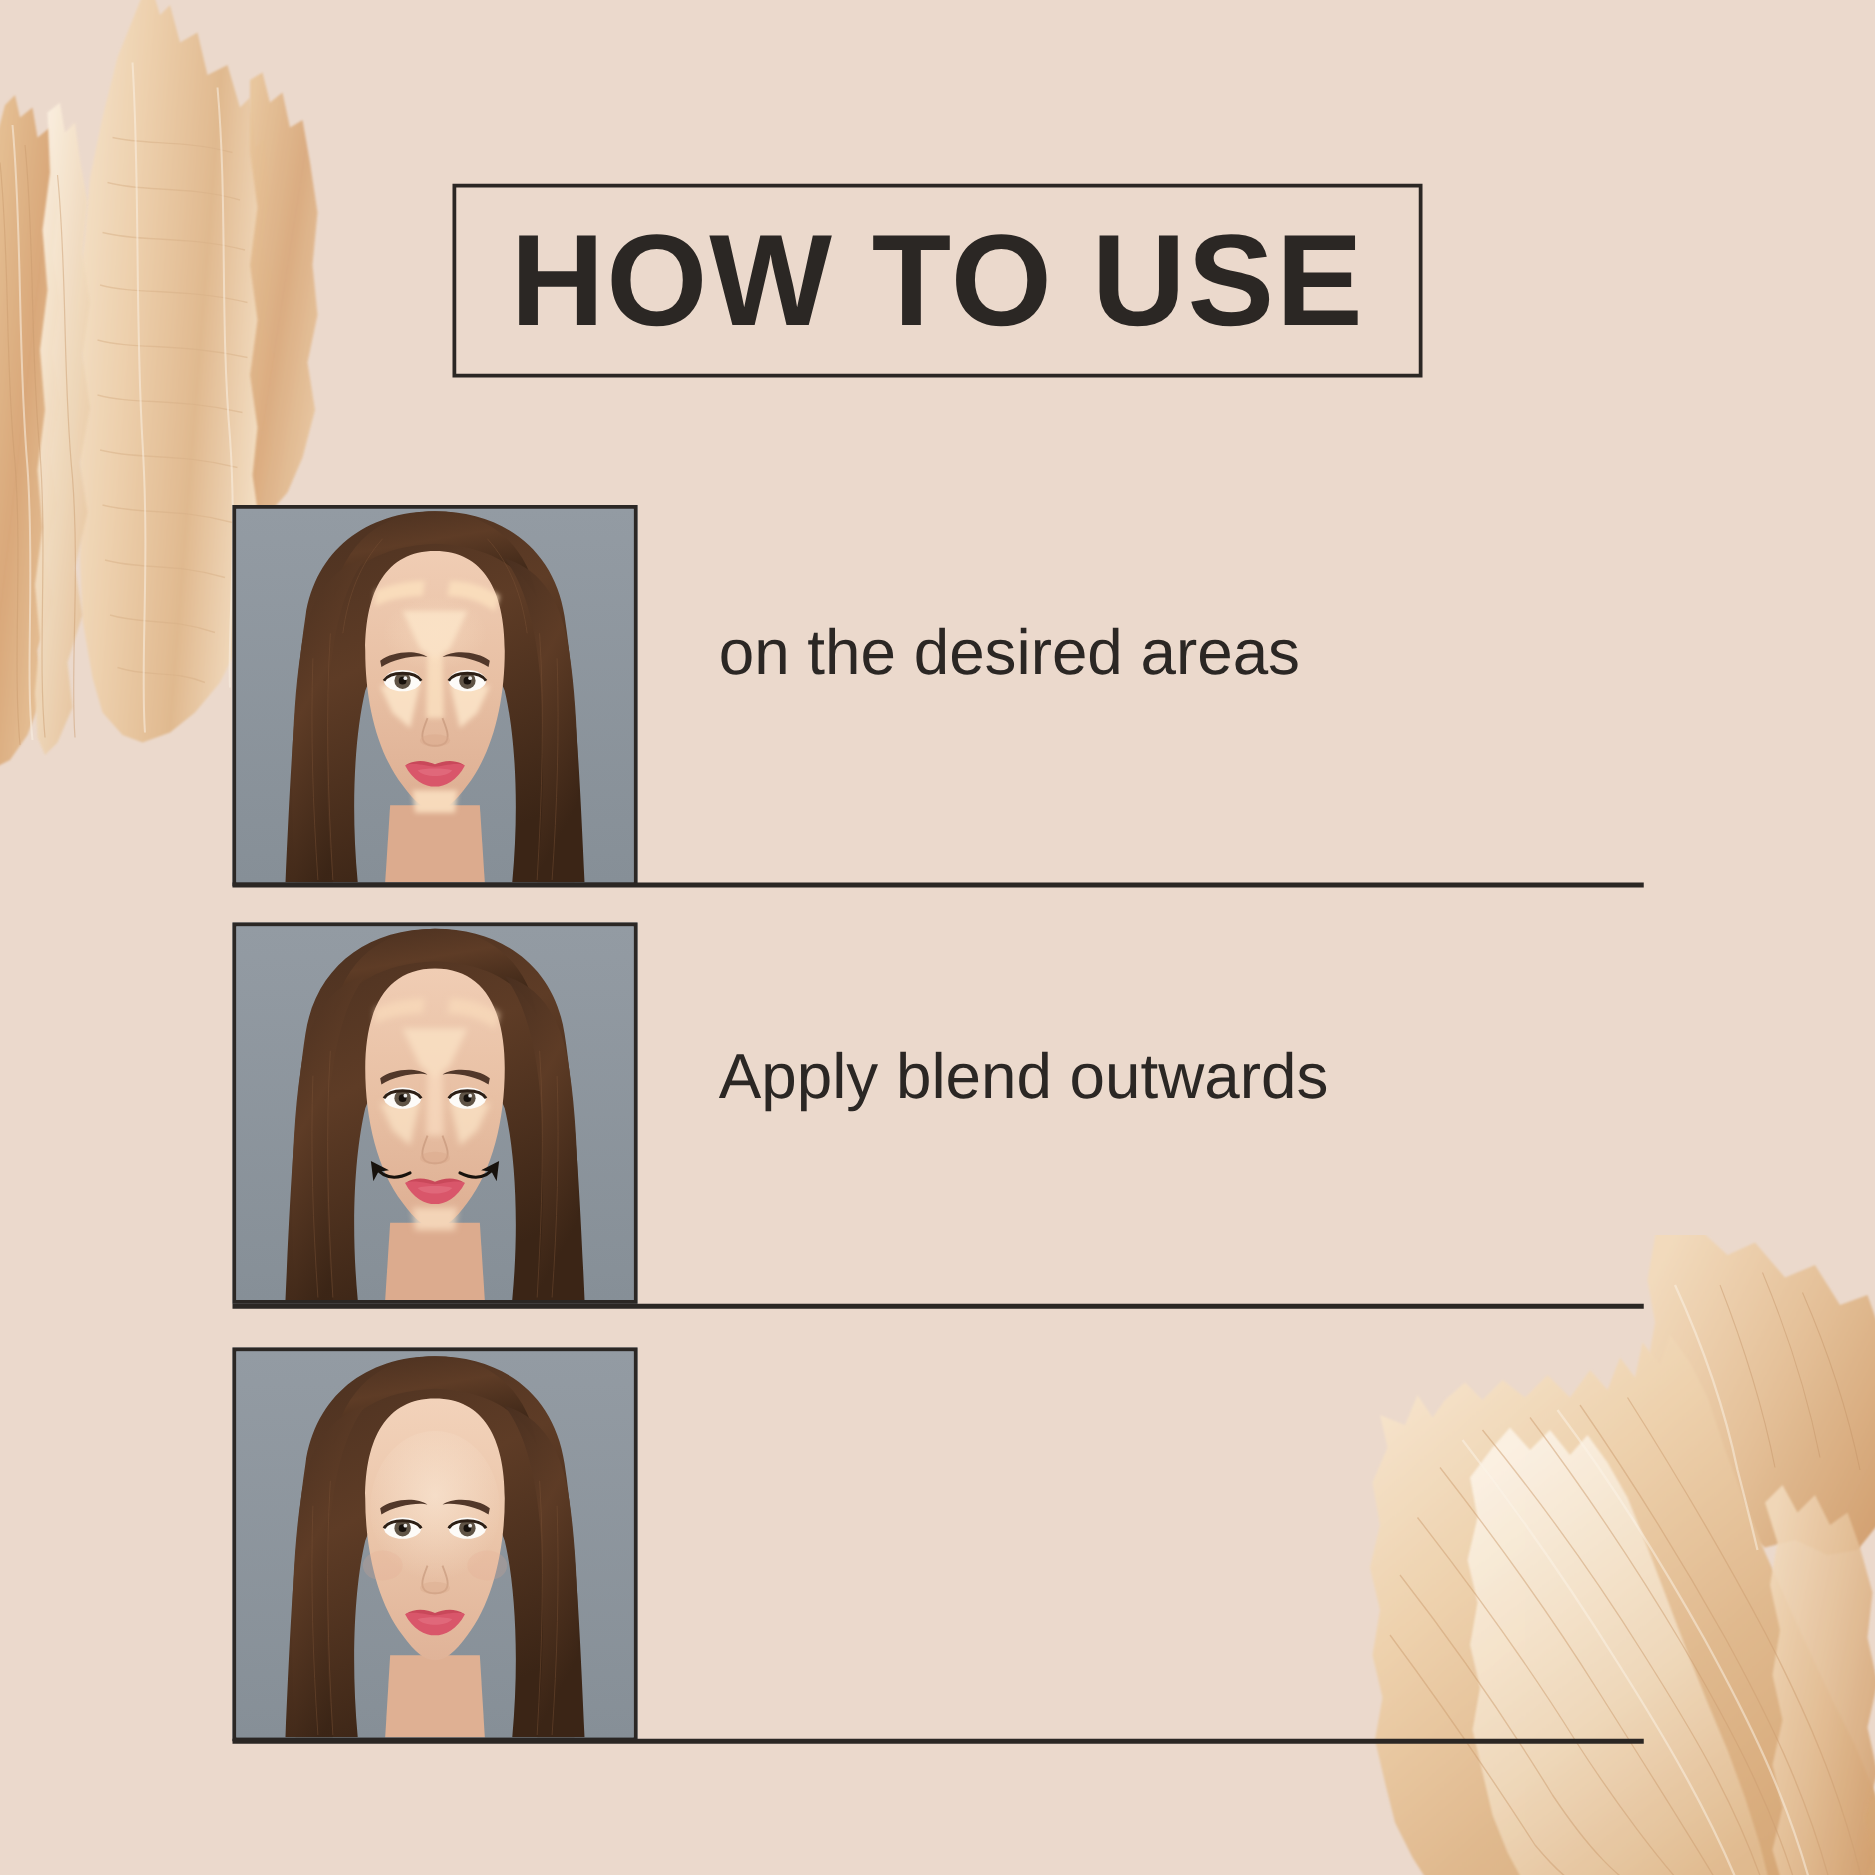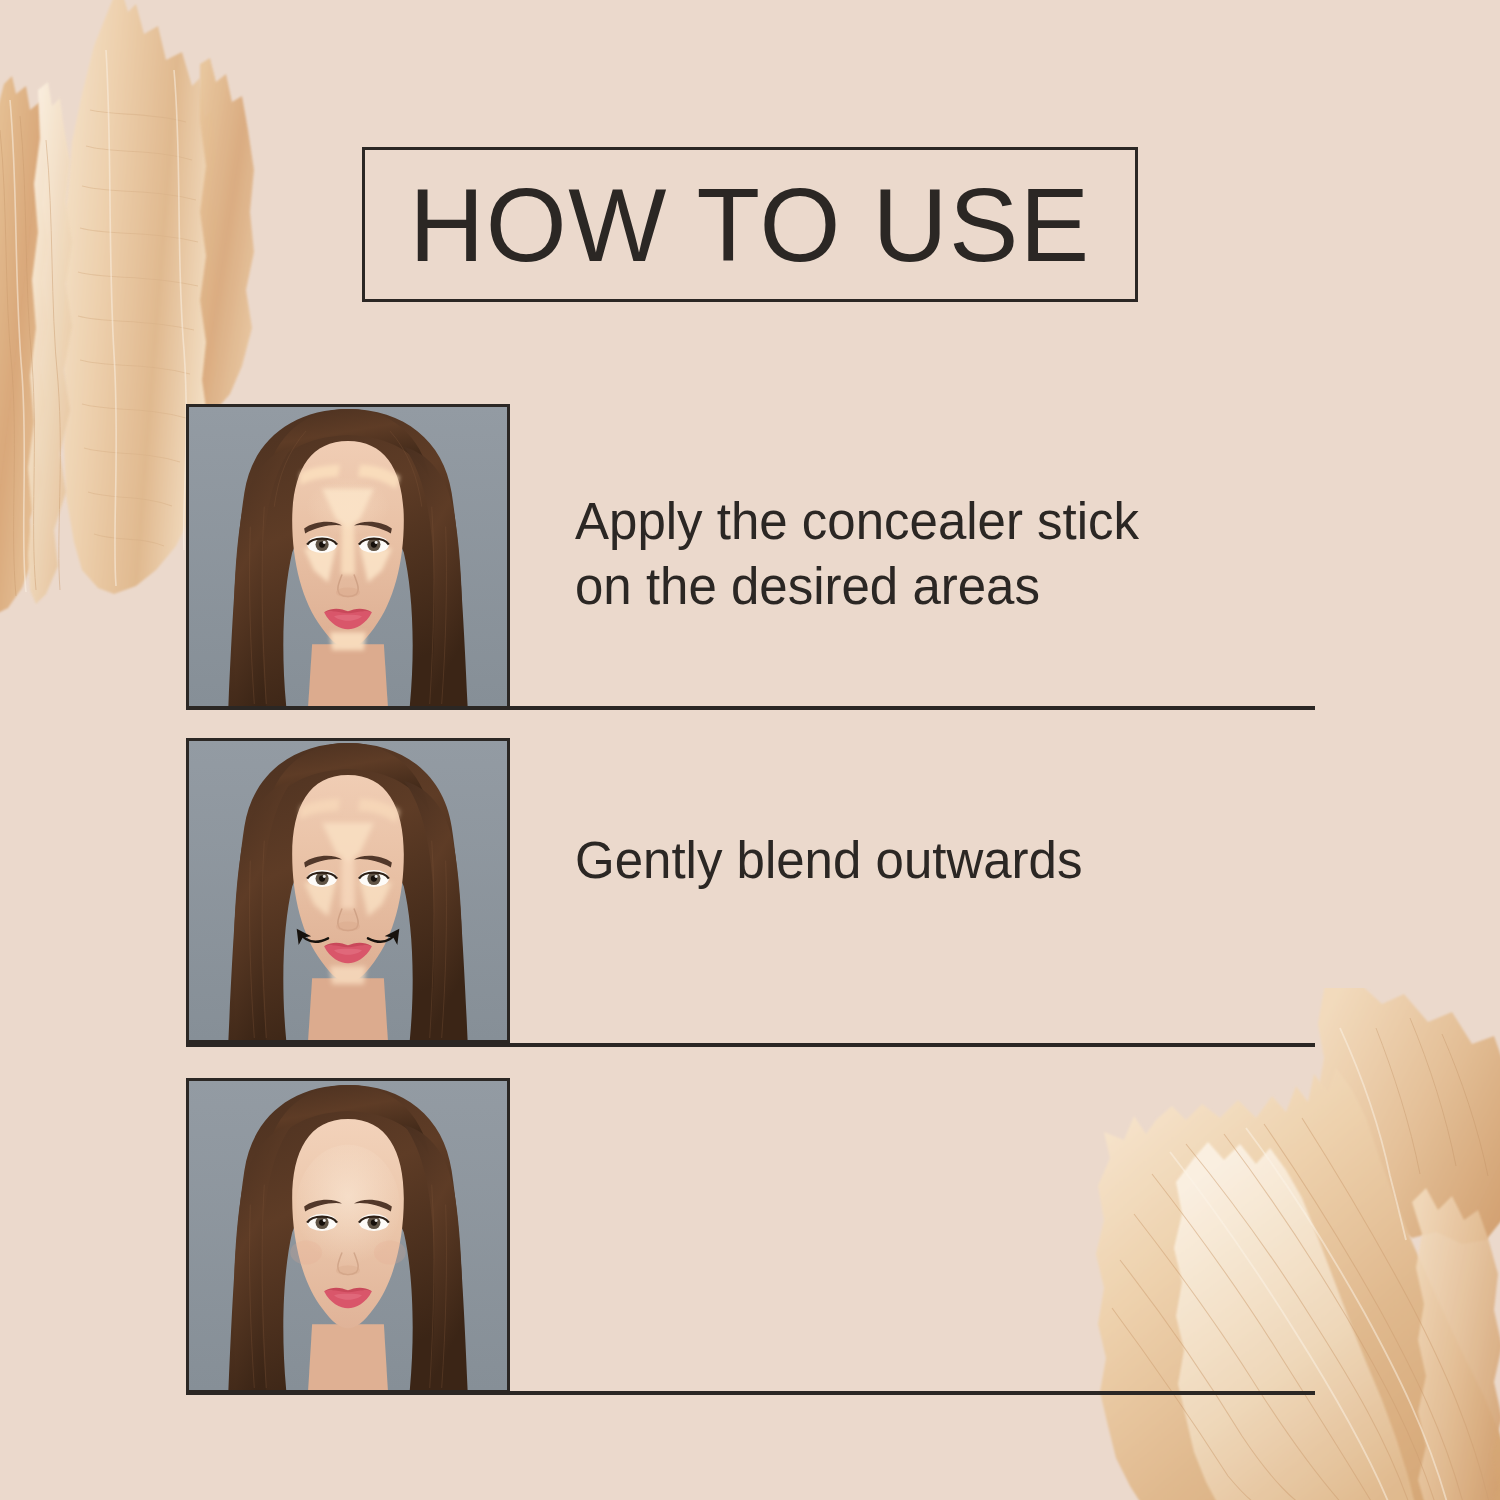--- a/index.html
+++ b/index.html
@@ -16,21 +16,21 @@
   #smear-tl{left:-14px;top:-10px;width:270px;height:640px;z-index:1;}
   #smear-br{right:-10px;bottom:-8px;width:420px;height:520px;z-index:1;}
 
   
   #title-box{
     position:absolute;left:362px;top:147px;width:776px;height:155px;
     border:3px solid #2b2724;box-sizing:border-box;z-index:4;
     display:flex;align-items:center;justify-content:center;
   }
   #title-text{
-    font-size:104px;font-weight:400;color:#2b2724;
+    font-size:104px;font-weight:700;color:#2b2724;
     letter-spacing:1.5px;line-height:1;white-space:nowrap;
     font-family:"Liberation Sans", sans-serif;
   }
 
   
   .step{position:absolute;left:186px;z-index:3;}
   #step-0{top:404px;}
   #step-1{top:738px;}
   #step-2{top:1078px;}
 
@@ -295,21 +295,20 @@
           <path d="M62,120 C60,180 62,240 66,298"></path>
           <path d="M76,100 C72,164 74,230 78,298"></path>
           <path d="M258,120 C260,180 258,240 254,298"></path>
           <path d="M244,100 C248,164 246,230 242,298"></path>
           <path d="M118,24 C100,44 90,70 86,100"></path>
           <path d="M202,24 C220,44 230,70 234,100"></path>
         </g>
       </svg>
     </div>
     <div class="caption">
-      <div>Apply the concealer stick</div>
       <div>on the desired areas</div>
     </div>
   </div>
 
   <div class="step" id="step-1">
     <div class="photo">
       <svg viewBox="0 0 320 300" width="100%" height="100%" preserveAspectRatio="xMidYMid slice">
         <use href="#__none"></use>
         <defs>
           <linearGradient id="bg2" x1="0" y1="0" x2="0" y2="1">
@@ -377,21 +376,21 @@
         <path fill="url(#hr2)" opacity="0.96" d="M216,40 C236,66 244,110 246,160 C248,210 246,260 242,300 L272,300 C276,240 276,170 268,116 C262,72 244,48 216,40 Z"></path>
         <g stroke="#7a5236" stroke-width="0.8" fill="none" opacity="0.45">
           <path d="M62,120 C60,180 62,240 66,298"></path>
           <path d="M76,100 C72,164 74,230 78,298"></path>
           <path d="M258,120 C260,180 258,240 254,298"></path>
           <path d="M244,100 C248,164 246,230 242,298"></path>
         </g>
       </svg>
     </div>
     <div class="caption">
-      <div>Gently blend outwards</div>
+      <div>Apply blend outwards</div>
     </div>
   </div>
 
   <div class="step" id="step-2">
     <div class="photo">
       <svg viewBox="0 0 320 310" width="100%" height="100%" preserveAspectRatio="xMidYMid slice">
         <defs>
           <linearGradient id="bg3" x1="0" y1="0" x2="0" y2="1">
             <stop offset="0" stop-color="#939ba3"></stop>
               <stop offset="1" stop-color="#868f97"></stop>

